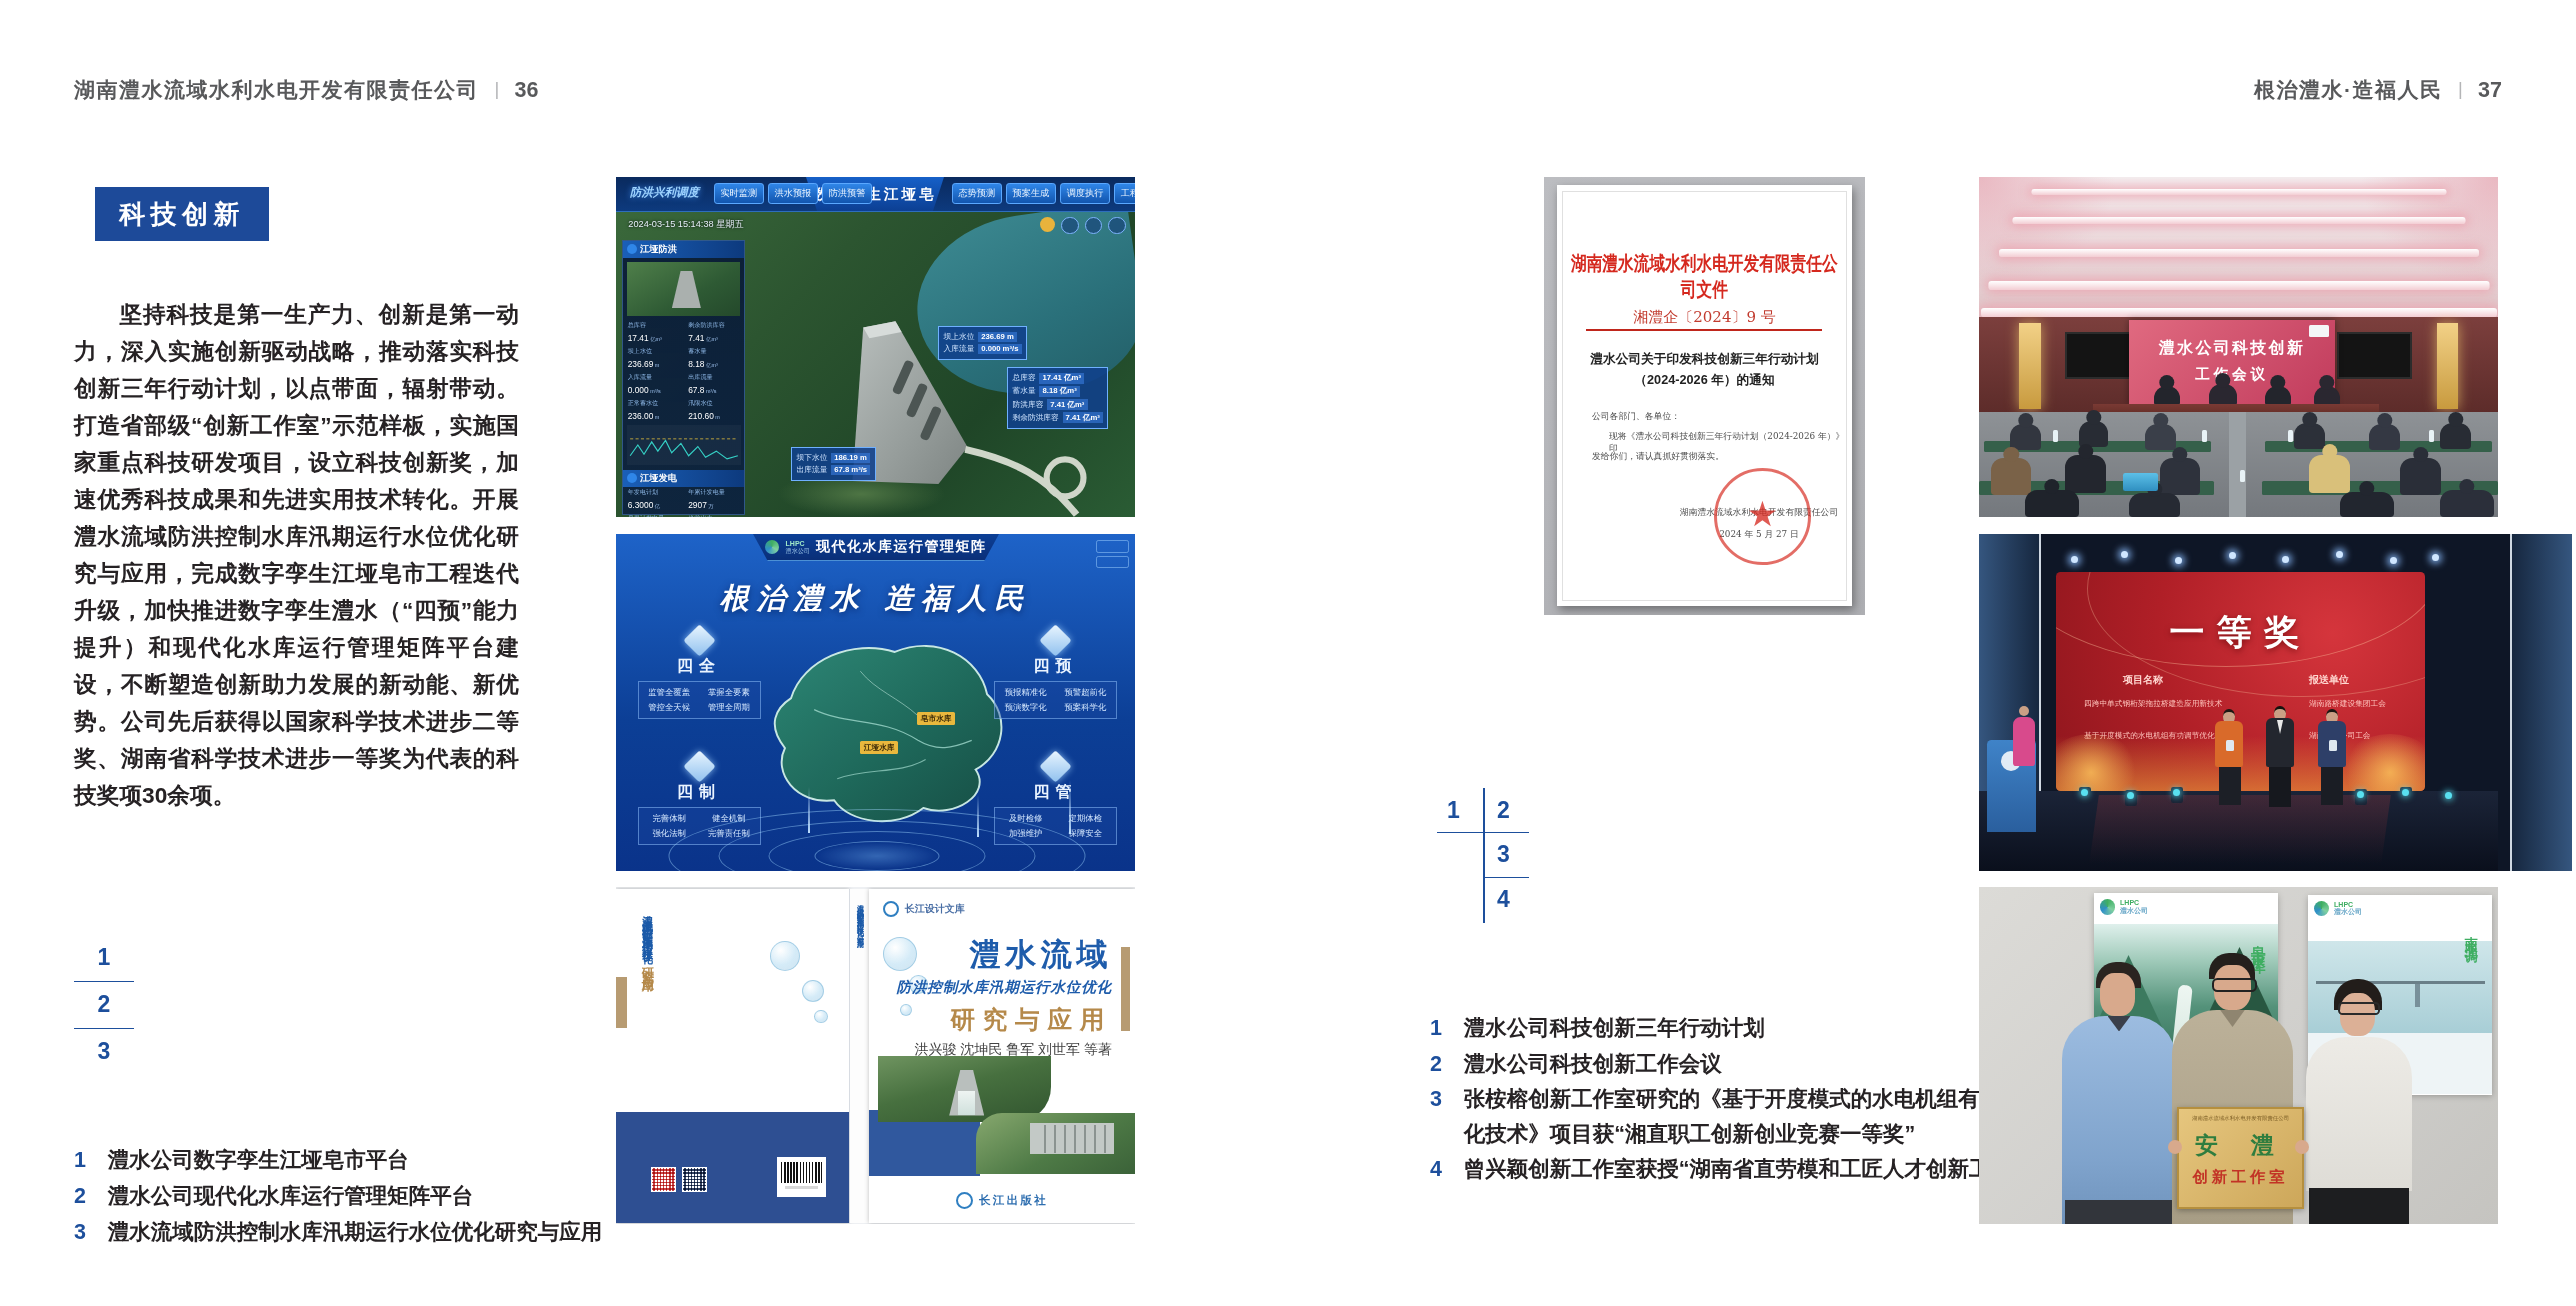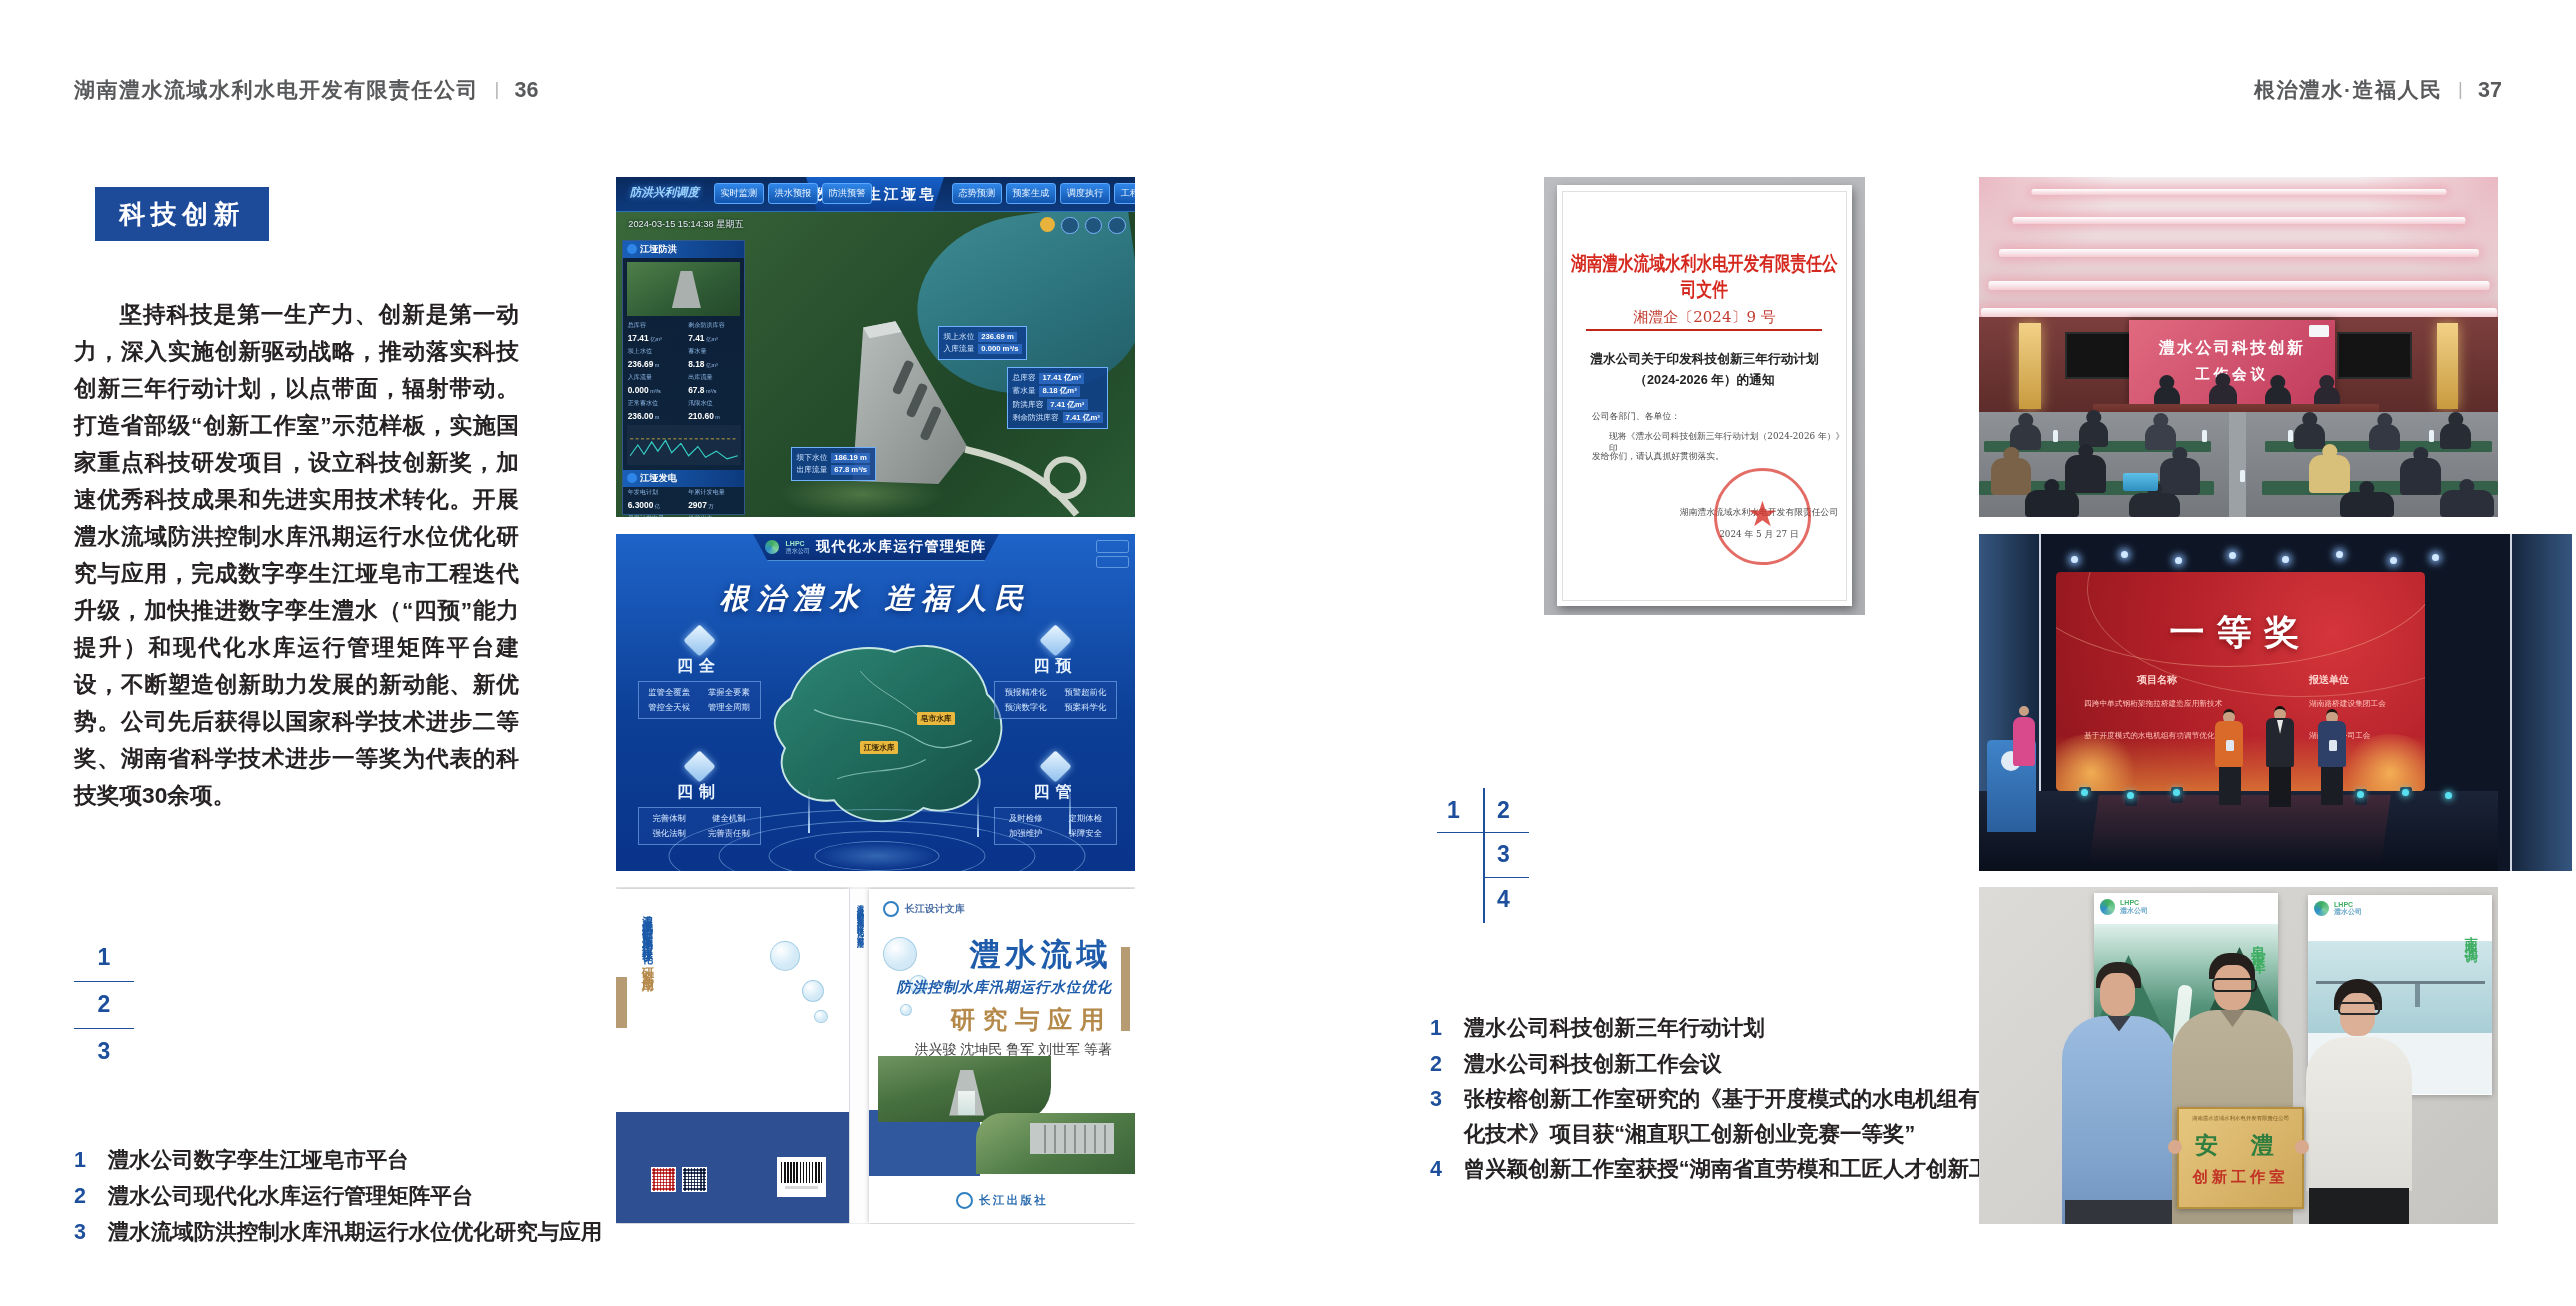--- a/index.html
+++ b/index.html
@@ -24,21 +24,21 @@
   
   .twin{background:linear-gradient(135deg,#3c6b3c 0%,#2c5530 35%,#1f4527 70%,#2a5c34 100%);}
   .ttab{background:linear-gradient(#2f86e8,#1255ae);border:0.8px solid #5aa8ff;border-radius:3.1px;
         color:#eaf4ff;font-size:9.2px;padding:3.1px 5.4px;margin-right:4.6px;white-space:nowrap;}
   .tpanel-h{height:17px;background:linear-gradient(90deg,#1a5fb8,#0d3a7e);color:#fff;font-size:9.2px;
             font-weight:bold;line-height:17px;padding-left:17px;position:relative;}
   .tpanel-h::before{content:"";position:absolute;left:3.8px;top:3.1px;width:10px;height:10px;border-radius:50%;
             background:#2f86e8;}
   .tstat{width:50%;padding:1.5px 0 1.5px 4.6px;box-sizing:border-box;}
   .tlab{display:block;font-size:6.1px;color:#8fb9e8;}
-  .tval{font-size:8.4px;font-weight:bold;color:#fff;}
+  .tval{font-size:8.4px;font-weight:normal;color:#fff;}
   .tunit{font-size:5.4px;color:#9fc3ef;margin-left:1.5px;}
   .callout{position:absolute;background:rgba(16,64,140,.88);border:0.8px solid #6fb0ff;padding:3.1px 4.6px;}
   .crow{display:flex;align-items:center;margin:1.5px 0;}
   .clab{font-size:7.7px;color:#cfe4ff;white-space:nowrap;}
   .cval{font-size:7.7px;font-weight:bold;color:#fff;background:rgba(60,130,230,.55);padding:0.8px 3.1px;
         margin-left:3.8px;white-space:nowrap;}
   
   .mx{background:linear-gradient(180deg,#1e63c8 0%,#0c3f96 55%,#0a338a 100%);}
   .mx-title{font-size:14px;font-weight:bold;color:#fff;letter-spacing:1.5px;}
   .mx-corner-t{font-size:16px;font-weight:bold;color:#eaf4ff;letter-spacing:6.1px;text-align:center;margin:3.8px 0;}
@@ -473,21 +473,21 @@
     <div class="glowdot" style="left:196px;top:23px;"></div>
     <div class="glowdot" style="left:250px;top:18.4px;"></div>
     <div class="glowdot" style="left:303px;top:21.5px;"></div>
     <div class="glowdot" style="left:357px;top:17px;"></div>
     <div class="glowdot" style="left:411px;top:23px;"></div>
     <div class="glowdot" style="left:453px;top:20px;"></div>
     <div class="a" style="left:77px;top:38px;width:369px;height:219px;border-radius:4.6px;overflow:hidden;background:radial-gradient(circle at 75% 28%,#d5353c,#b01f27 55%,#8f161d 100%);">
       <div style="position:absolute;left:-46px;top:-107px;width:430px;height:200px;border:1.5px solid rgba(255,200,160,.4);border-radius:50%;"></div>
       <div style="position:absolute;left:31px;top:-92px;width:430px;height:215px;border:0.8px solid rgba(255,210,170,.3);border-radius:50%;"></div>
       <div style="margin-top:37px;text-align:center;font-size:35px;font-weight:bold;color:#fff;letter-spacing:12.3px;text-shadow:0 1.5px 6.1px rgba(80,0,0,.6);">一等奖</div>
-      <div style="position:absolute;left:81px;top:101px;" class="aw-col">项目名称</div>
+      <div style="position:absolute;left:67px;top:101px;" class="aw-col">项目名称</div>
       <div style="position:absolute;left:253px;top:101px;" class="aw-col">报送单位</div>
       <div style="position:absolute;left:28px;top:126px;width:177px;" class="aw-cell">四跨中单式钢桁架拖拉桥建造应用新技术</div>
       <div style="position:absolute;left:253px;top:126px;width:107px;" class="aw-cell">湖南路桥建设集团工会</div>
       <div style="position:absolute;left:28px;top:158px;width:177px;" class="aw-cell">基于开度模式的水电机组有功调节优化技术</div>
       <div style="position:absolute;left:253px;top:158px;width:107px;" class="aw-cell">湖南澧水公司工会</div>
       <div style="position:absolute;left:0;bottom:0;width:100%;height:55px;background:linear-gradient(transparent,rgba(240,160,60,.6));"></div>
       <div style="position:absolute;left:-15.4px;bottom:-20px;width:100px;height:77px;border-radius:50%;background:radial-gradient(circle,rgba(250,190,90,.85),rgba(250,190,90,0) 70%);"></div>
       <div style="position:absolute;right:-15.4px;bottom:-20px;width:100px;height:77px;border-radius:50%;background:radial-gradient(circle,rgba(250,190,90,.85),rgba(250,190,90,0) 70%);"></div>
     </div>
     <div class="a" style="left:0;top:257px;width:519px;height:80px;background:linear-gradient(#1b2438,#0a0f1c);"></div>

